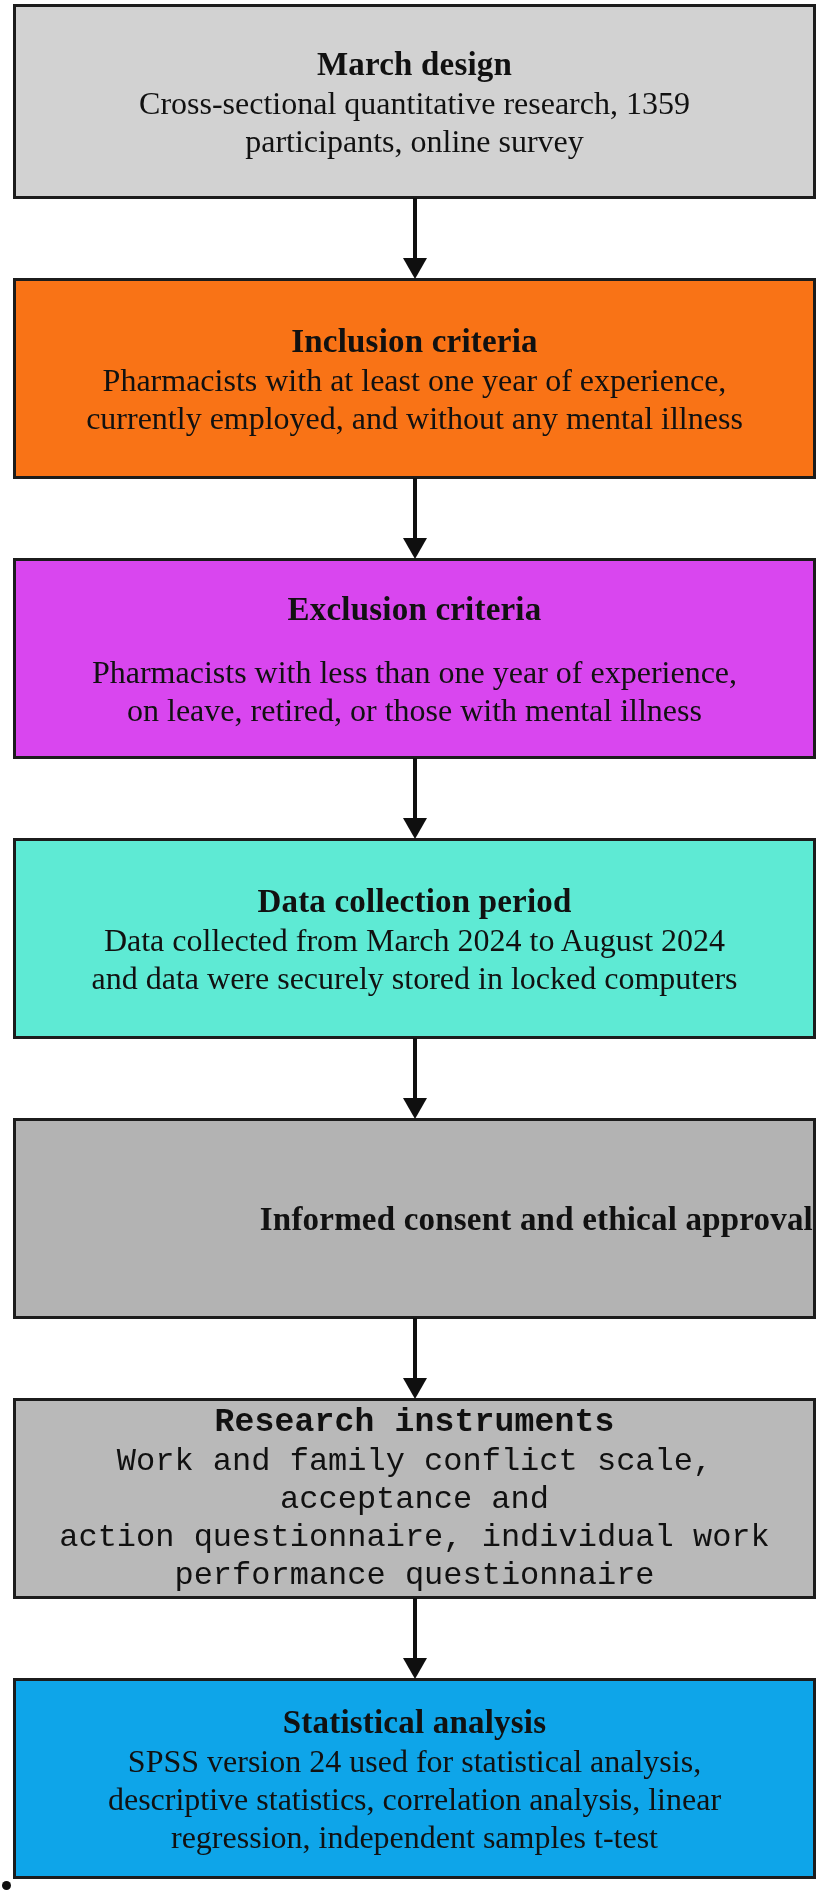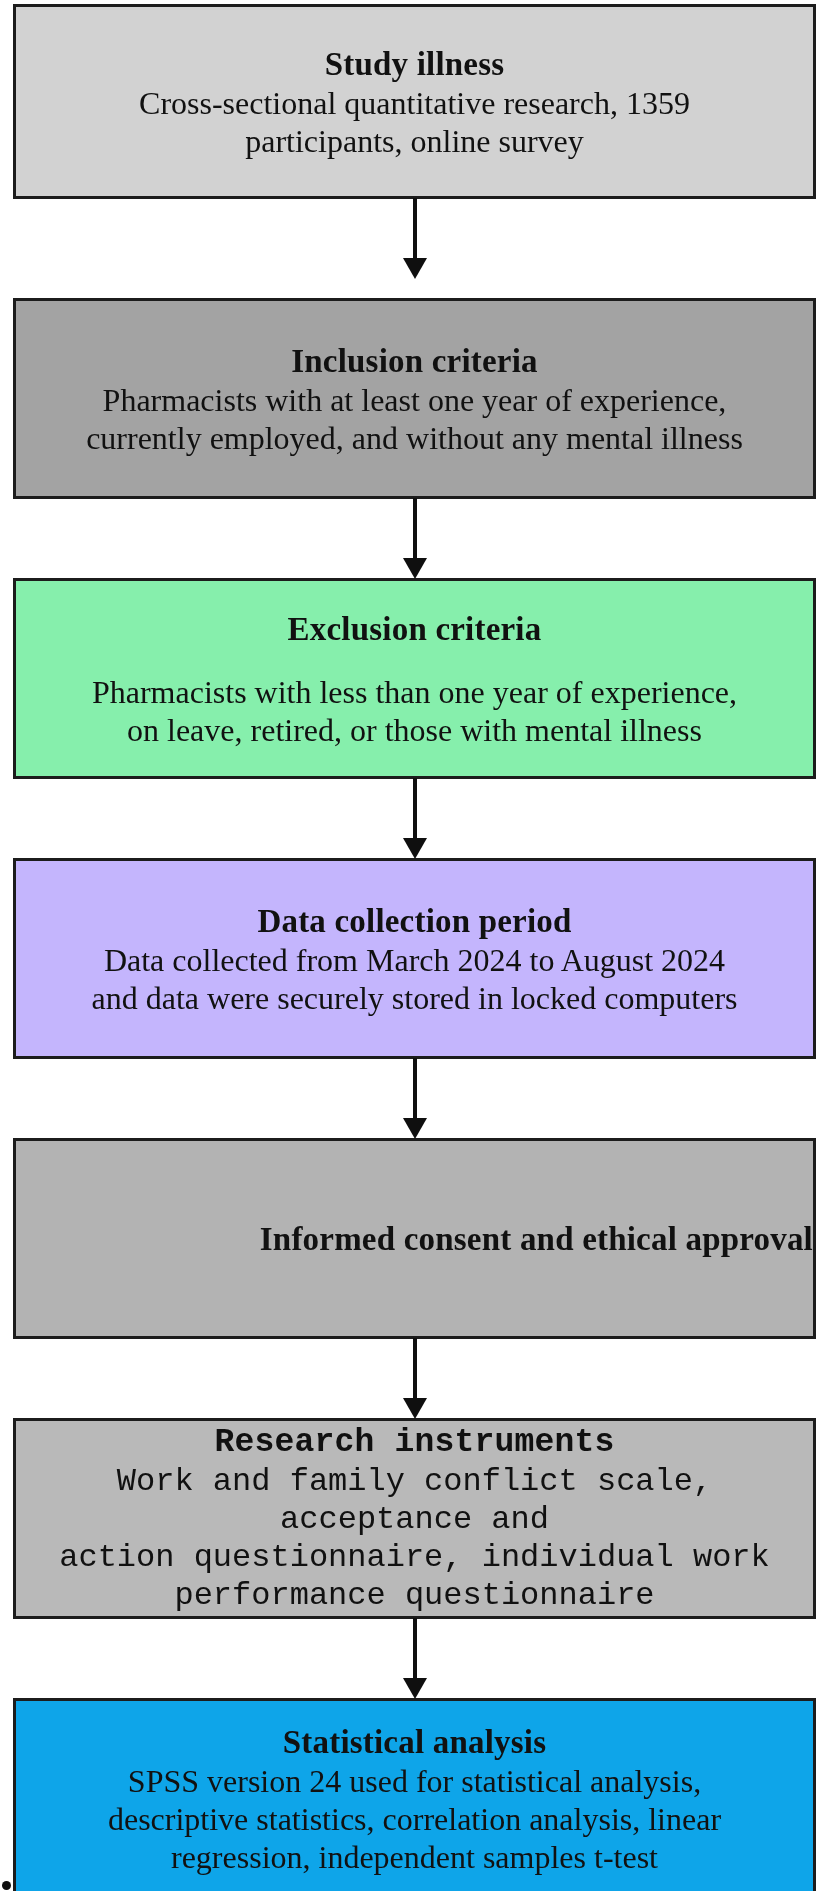--- a/index.html
+++ b/index.html
@@ -84,53 +84,53 @@
     border-radius: 50%;
     background: #0f0f0f;
   }
 </style>
 </head>
 <body>
 
 <div class="flow">
 
   <section class="box box--first" style="background-color: rgb(210, 210, 210);">
-    <h2>Study illness</h2>
+    <h2>March design</h2>
     <p>Cross-sectional quantitative research, 1359
 participants, online survey</p>
   </section>
 
   <div class="arrow">
     <div class="shaft"></div>
     <div class="head"></div>
   </div>
 
-  <section class="box" style="background-color: #a3a3a3; margin-top: 20px;">
+  <section class="box" style="background-color: #f97316;">
     <h2>Inclusion criteria</h2>
     <p>Pharmacists with at least one year of experience,
 currently employed, and without any mental illness</p>
   </section>
 
   <div class="arrow">
     <div class="shaft"></div>
     <div class="head"></div>
   </div>
 
-  <section class="box" style="background-color: #86efac; gap: 24px;">
+  <section class="box" style="background-color: #d946ef; gap: 24px;">
     <h2>Exclusion criteria</h2>
     <p>Pharmacists with less than one year of experience,
 on leave, retired, or those with mental illness</p>
   </section>
 
   <div class="arrow">
     <div class="shaft"></div>
     <div class="head"></div>
   </div>
 
-  <section class="box" style="background-color: #c4b5fd; text-align: center;">
+  <section class="box" style="background-color: #5eead4; text-align: center;">
     <h2>Data collection period</h2>
     <p>Data collected from March 2024 to August 2024
 and data were securely stored in locked computers</p>
   </section>
 
   <div class="arrow">
     <div class="shaft"></div>
     <div class="head"></div>
   </div>
 

